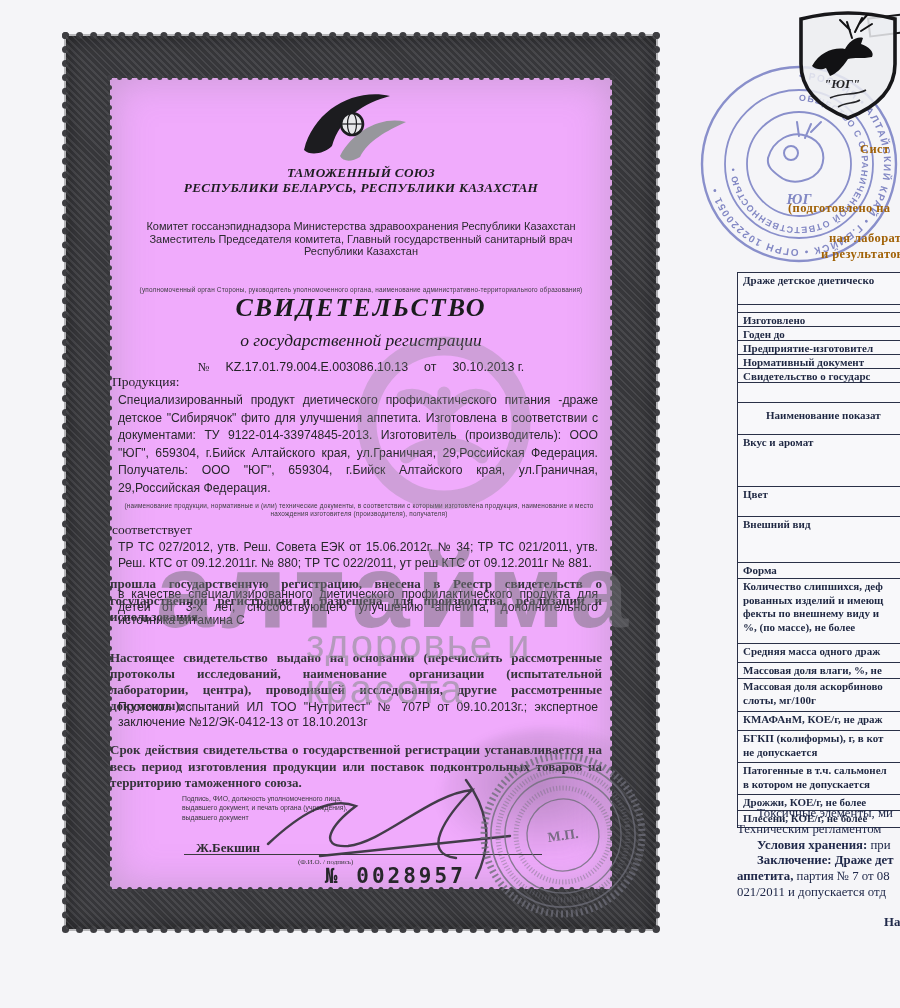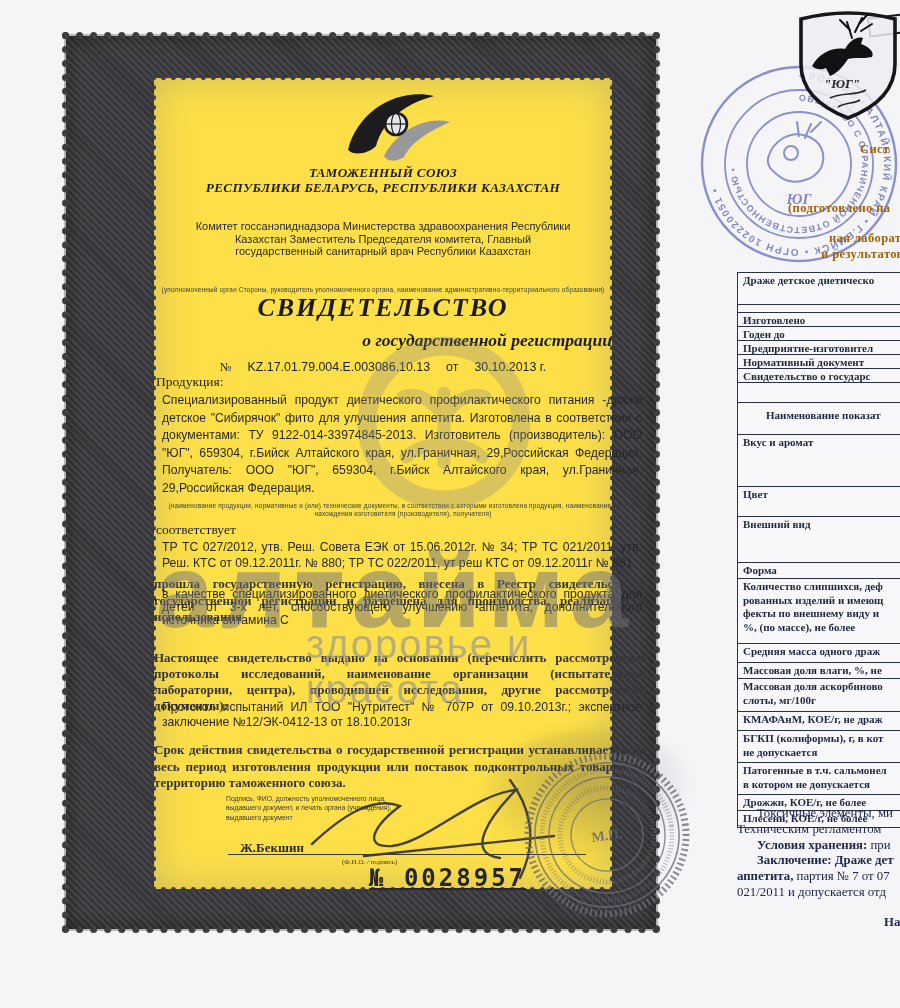--- a/index.html
+++ b/index.html
@@ -15,33 +15,32 @@
     background:#3e3e42;
     outline:7px dotted #3e3e42;outline-offset:-3px;
     box-shadow:0 0 0 2px rgba(62,62,66,.35), inset 0 0 18px rgba(0,0,0,.45);
   }
   .cert-frame::before{
     content:"";position:absolute;inset:0;
     background:repeating-linear-gradient(45deg,rgba(255,255,255,.05) 0 2px,rgba(0,0,0,.12) 2px 5px);
   }
   .cert-paper{
     position:absolute;left:44px;top:42px;right:44px;bottom:40px;
-    background:#fde047;
+    background:#f0abfc;
     outline:5px dotted #3e3e42;outline-offset:-2px;
     box-shadow:inset 0 0 40px rgba(120,120,128,.35);
-    margin-left:44px;
   }
   .cert-paper > *{position:absolute;}
   .c{left:0;right:0;text-align:center;}
   .hdr{top:88px;font-weight:bold;font-style:italic;font-size:13.2px;line-height:14.8px;color:#1d1d20;letter-spacing:.3px;}
   .committee{top:142px;left:36px;right:36px;text-align:center;font-family:"Liberation Sans",sans-serif;font-size:11px;line-height:12.6px;color:#2a2a2e;}
   .tiny{font-size:6.4px;color:#3c3c40;font-family:"Liberation Sans",sans-serif;letter-spacing:.2px;}
   .orgnote{top:208px;white-space:nowrap;}
   .title{top:215px;font-size:26px;font-weight:bold;font-style:italic;letter-spacing:2px;color:#1b1b1e;}
-  .subtitle{top:252px;font-size:17.5px;font-weight:bold;font-style:italic;color:#1b1b1e;text-align:right;}
+  .subtitle{top:252px;font-size:17.5px;font-weight:normal;font-style:italic;color:#1b1b1e;}
   .numrow{top:282px;left:0;right:0;display:flex;justify-content:center;gap:16px;font-family:"Liberation Sans",sans-serif;font-size:12.4px;color:#232327;}
   .numrow .no{font-family:"Liberation Serif",serif;}
   .lbl{font-size:13.5px;color:#1f1f23;}
   .p-sans{font-family:"Liberation Sans",sans-serif;font-size:12.2px;line-height:17.6px;color:#28282c;text-align:justify;}
   .p-serif{font-size:13px;font-weight:bold;line-height:16.5px;color:#35353a;text-align:justify;}
   .prodlbl{top:296px;left:2px;}
   .prodtxt{top:314px;left:8px;width:480px;}
   .prodnote{top:424px;left:14px;width:470px;line-height:8px;text-align:center;}
   .conflbl{top:444px;left:2px;}
   .conftxt{top:462px;left:8px;width:480px;line-height:15.6px;}
@@ -51,21 +50,21 @@
   .prottxt{top:622px;left:8px;width:480px;line-height:15.4px;}
   .validtxt{top:664px;left:0;width:492px;}
   .signnote{top:716px;left:72px;font-size:6.8px;line-height:9.4px;color:#3a3a3e;white-space:pre-line;font-family:"Liberation Sans",sans-serif;}
   .sigline{top:776px;left:74px;width:358px;border-bottom:1.6px solid #3a3a3e;height:0;}
   .signer{top:762px;left:86px;font-size:13px;font-weight:bold;color:#2c2c30;}
   .sigcap{top:780px;left:188px;font-size:7px;color:#3a3a3e;}
   .signature-svg{left:150px;top:688px;}
   .mp-svg{left:368px;top:672px;opacity:.78;transform:rotate(-8deg);}
   .smudge{left:330px;top:650px;width:220px;height:140px;border-radius:50%;
     background:radial-gradient(ellipse at 45% 40%,rgba(55,55,65,.30),rgba(55,55,65,0) 65%);filter:blur(4px);}
-  .formnum{top:786px;left:215px;font-family:"DejaVu Sans Mono",monospace;font-weight:bold;font-size:24px;letter-spacing:3px;color:#26262a;text-decoration:underline;}
+  .formnum{top:786px;left:215px;font-family:"DejaVu Sans Mono",monospace;font-weight:bold;font-size:21px;letter-spacing:3px;color:#26262a;}
   .eac-logo{left:180px;top:6px;}
   
   .wm-clip{position:absolute;left:8px;top:0;width:657px;height:1008px;overflow:hidden;pointer-events:none;z-index:5;}
   .wm-clip > *{position:absolute;}
   .wm-emblem{left:348px;top:335px;opacity:.30;}
   .wm-big{left:148px;top:532px;font-family:"Liberation Sans",sans-serif;font-weight:bold;font-size:104px;letter-spacing:7px;color:#717176;opacity:.50;}
   .wm-sub{left:298px;top:622px;font-family:"Liberation Sans",sans-serif;font-size:40px;letter-spacing:2px;color:#909096;opacity:.62;}
   
   .seal-svg{position:absolute;left:693px;top:58px;opacity:.88;}
   .shield-wrap{position:absolute;left:792px;top:4px;}
@@ -249,16 +248,16 @@
     <div class="trow h13"><span>Дрожжи, КОЕ/г, не более</span></div>
     <div class="trow h15"><span>Плесени, КОЕ/г, не более</span></div>
   </div>
 
 <div class="rbottom">
 
 <div class="bline ind"><b></b><span>Токсичные элементы, ми</span></div>
     <div class="bline"><b></b><span>Техническим регламентом</span></div>
     <div class="bline ind"><b>Условия хранения:</b><span> при</span></div>
     <div class="bline ind"><b>Заключение: Драже дет</b><span></span></div>
-    <div class="bline"><b>аппетита,</b><span> партия № 7 от 07</span></div>
+    <div class="bline"><b>аппетита,</b><span> партия № 7 от 08</span></div>
     <div class="bline"><b></b><span>021/2011 и допускается отд</span></div>
     <div class="bline na"><b>На</b><span></span></div>
   </div>
 
 </body></html>

